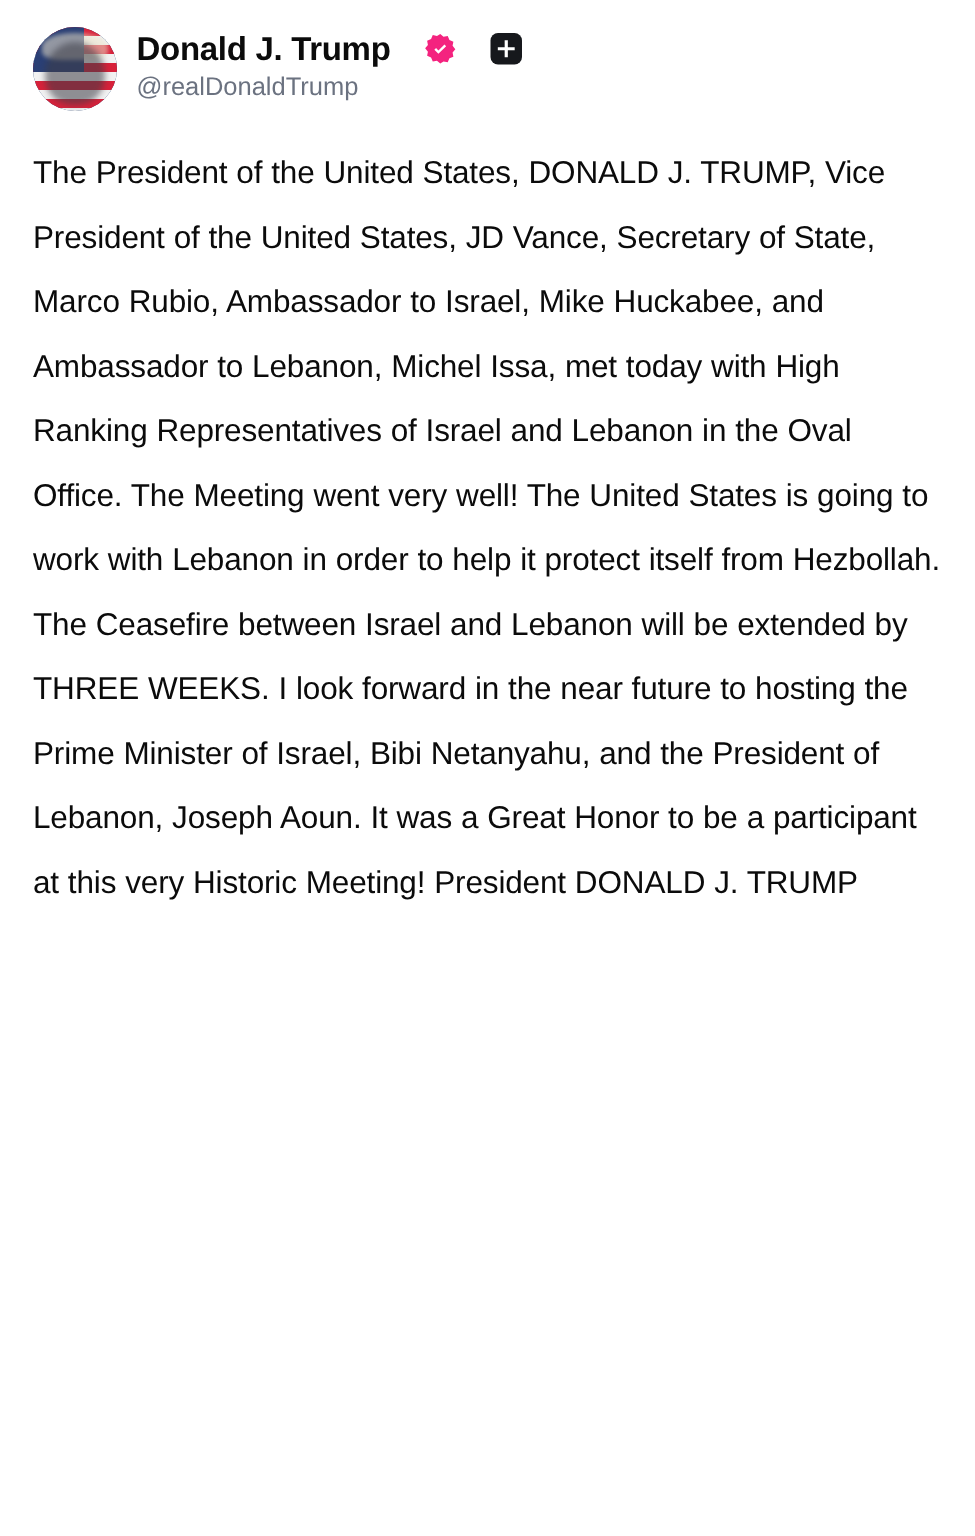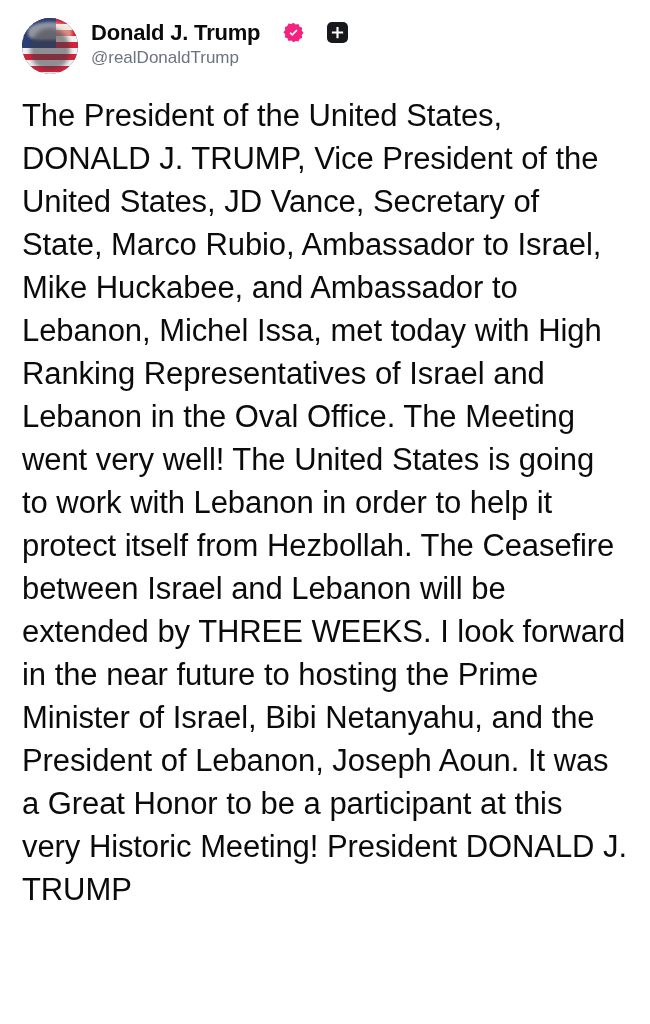--- a/index.html
+++ b/index.html
@@ -109,21 +109,21 @@
     flex: 0 0 21px;
   }
   .plus-badge svg { display: block; }
   .handle {
     font-size: 17px;
     color: #6b7280;
     margin-top: 3px;
     line-height: 1.2;
   }
   .post-body {
-    font-size: 31px;
+    font-size: 21px;
     line-height: 43px;
     color: #0b0b0b;
     letter-spacing: -0.1px;
     word-spacing: 0.2px;
     margin-top: 6px;
     white-space: pre-wrap;
   }
 </style>
 </head>
 <body>

